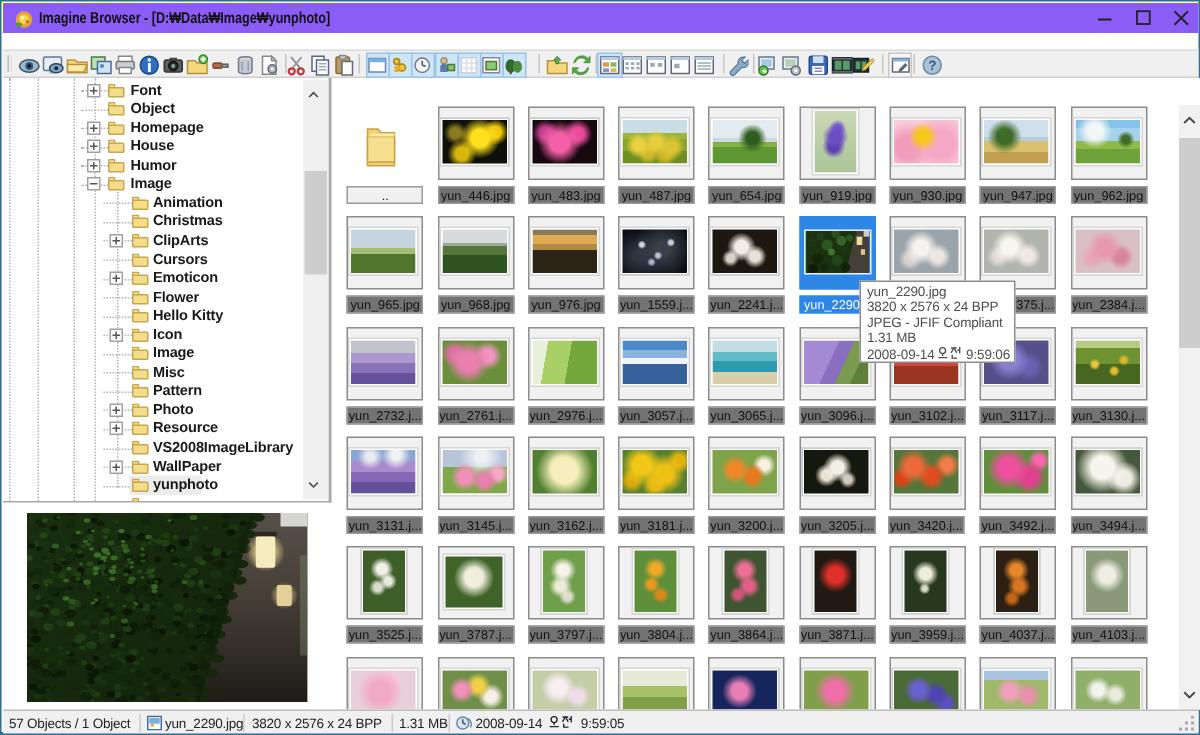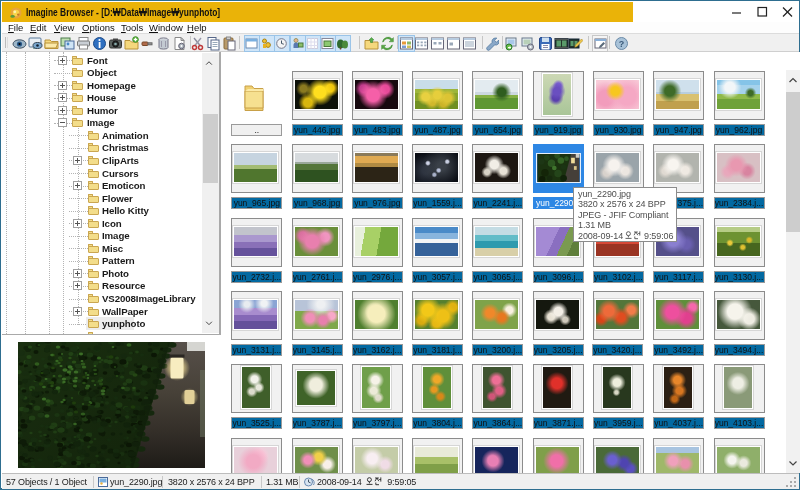--- a/index.html
+++ b/index.html
@@ -1,20 +1,20 @@
 <!DOCTYPE html>
 <html><head><meta charset="utf-8">
 <style>
 *{margin:0;padding:0;box-sizing:border-box;}
 html,body{width:800px;height:490px;overflow:hidden;background:#fff;
 font-family:"Liberation Sans",sans-serif;-webkit-font-smoothing:antialiased;}
 .abs{position:absolute;}
 #win{position:absolute;left:0;top:0;width:800px;height:490px;
 border:1px solid #2e6e90;border-bottom:2px solid #2e6e90;background:#fff;}
-#title{position:absolute;left:1px;top:1px;width:631px;height:20px;background:#eab308;}
+#title{position:absolute;left:1px;top:1px;width:797px;height:20px;background:#8b5cf6;}
 #title .t{position:absolute;left:24px;top:4px;font-size:10.5px;font-weight:bold;color:#111;letter-spacing:0px;}
 #menubar{position:absolute;left:1px;top:21px;width:797px;height:11px;background:#fdfdfd;}
 #menubar span{position:absolute;top:0px;font-size:9.5px;color:#111;}
 #toolbar{position:absolute;left:1px;top:32px;width:797px;height:19px;background:#f0f0f0;border-top:1px solid #dcdcdc;border-bottom:1px solid #cfcfcf;}
 .tsep{position:absolute;top:2px;width:1px;height:13px;background:#c6c6c6;}
 .ticon{position:absolute;top:2px;width:15px;height:15px;}
 .tbox{position:absolute;top:1px;width:16px;height:17px;background:#cfe5f8;border:1px solid #9ac4e8;}
 .tboxg{position:absolute;top:1px;width:16px;height:17px;background:#f5f5f5;border:1px solid #c8c8c8;}
 #lpanel{position:absolute;left:1px;top:51px;width:219px;height:283px;background:#fff;border-right:2px solid #a9a9a9;border-bottom:1px solid #a9a9a9;overflow:hidden;}
 .trow{position:absolute;font-size:9.7px;letter-spacing:-0.1px;color:#1a1a1a;white-space:nowrap;font-weight:bold;}
@@ -27,21 +27,21 @@
 .fold .bk{position:absolute;left:0;top:2px;width:11px;height:7px;background:#f3dd8a;border:1px solid #caa650;border-radius:1px;}
 .fold .tb{position:absolute;left:0;top:0px;width:5px;height:3px;background:#f3dd8a;border:1px solid #caa650;border-bottom:none;border-radius:1px 1px 0 0;}
 #vscroll1{position:absolute;right:0px;top:1px;width:17px;height:280px;background:#f0f0f0;}
 #preview{position:absolute;left:1px;top:335px;width:219px;height:137px;background:#fff;}
 #rpanel{position:absolute;left:222px;top:51px;width:577px;height:421px;background:#fff;}
 #addr{position:absolute;left:0px;top:1px;width:577px;height:17px;background:#fff;border:1px solid #8a8a8a;font-size:10.5px;color:#111;padding:2px 0 0 5px;}
 #grid{position:absolute;left:0px;top:18px;width:563px;height:403px;overflow:hidden;background:#fff;}
 .frame{position:absolute;width:51px;height:49px;background:#f1f1f1;border:1px solid #8c8c8c;}
 .frame.sel{background:#2e87e4;border:1px solid #2e87e4;}
 .photo{position:absolute;border:1px solid #fff;outline:1px solid #d6d6d6;}
-.lab{position:absolute;width:51px;height:12px;background:#0369a1;border:1px solid #9a9a9a;font-size:8.5px;color:#111;text-align:center;line-height:10px;overflow:hidden;white-space:nowrap;}
+.lab{position:absolute;width:51px;height:12px;background:#737373;border:1px solid #9a9a9a;font-size:8.5px;color:#111;text-align:center;line-height:10px;overflow:hidden;white-space:nowrap;}
 .lab.sel{background:#2e87e4;color:#fff;border-color:#2e87e4;}
 .lab.gray{background:#f0f0f0;}
 #vscroll2{position:absolute;right:0px;top:18px;width:14px;height:403px;background:#f1f1f1;}
 .arr{position:absolute;width:14px;text-align:center;}
 #tooltip{position:absolute;left:572px;top:186px;width:104px;height:55px;background:#fff;border:1px solid #8c8c8c;font-size:9px;letter-spacing:-0.1px;line-height:10.4px;color:#4e4e4e;padding:1px 0 0 4px;z-index:50;white-space:nowrap;overflow:hidden;}
 #status{position:absolute;left:1px;top:472px;width:797px;height:16px;background:#f0f0f0;border-top:1px solid #bdbdbd;font-size:9px;letter-spacing:-0.15px;color:#222;z-index:60;}
 #status .seg{position:absolute;top:3px;white-space:nowrap;}
 #status .ssep{position:absolute;top:2px;width:1px;height:12px;background:#c9c9c9;}
 .hang{display:inline-block;vertical-align:-1px;margin:0 2px;}
 </style></head><body>
@@ -55,29 +55,20 @@
         <ellipse cx="2.6" cy="9.4" rx="2.2" ry="1.4" fill="#5a9a3a"></ellipse>
  </svg>
  <span class="t" style="transform:scaleX(0.8);transform-origin:0 0">Imagine Browser - [D:₩Data₩Image₩yunphoto]</span>
  <svg class="abs" style="left:728px;top:3px" width="64" height="14" viewBox="0 0 64 14">
   <line x1="2" y1="8" x2="11" y2="8" stroke="#222" stroke-width="1.2"></line>
   <rect x="28" y="2.5" width="8.5" height="8.5" fill="none" stroke="#222" stroke-width="1.2"></rect>
   <line x1="53" y1="2.5" x2="62" y2="11.5" stroke="#222" stroke-width="1.2"></line>
   <line x1="62" y1="2.5" x2="53" y2="11.5" stroke="#222" stroke-width="1.2"></line>
  </svg>
 </div>
-<div id="menubar">
-      <span style="left:6px"><u>F</u>ile</span>
-      <span style="left:28px"><u>E</u>dit</span>
-      <span style="left:52px"><u>V</u>iew</span>
-      <span style="left:80px"><u>O</u>ptions</span>
-      <span style="left:119px"><u>T</u>ools</span>
-      <span style="left:147px"><u>W</u>indow</span>
-      <span style="left:185px"><u>H</u>elp</span>
-    </div>
 <div id="toolbar">
       <div class="abs" style="left:3px;top:3px;width:1px;height:11px;background:#bbb"></div>
       <div class="abs" style="left:5px;top:3px;width:1px;height:11px;background:#ddd"></div>
       <svg class="ticon" style="left:10px" width="15" height="15" viewBox="0 0 15 15">
         <ellipse cx="7.5" cy="8" rx="6.5" ry="4.2" fill="#9db6c8" stroke="#456" stroke-width="1"></ellipse>
         <circle cx="7.5" cy="8" r="2.6" fill="#2a5a8a"></circle>
         <circle cx="7.5" cy="8" r="1.1" fill="#000"></circle>
       </svg>
       <svg class="ticon" style="left:26px" width="15" height="15" viewBox="0 0 15 15">
         <rect x="1" y="2" width="12" height="9" rx="1" fill="#e8eef4" stroke="#5a7a9a"></rect>

